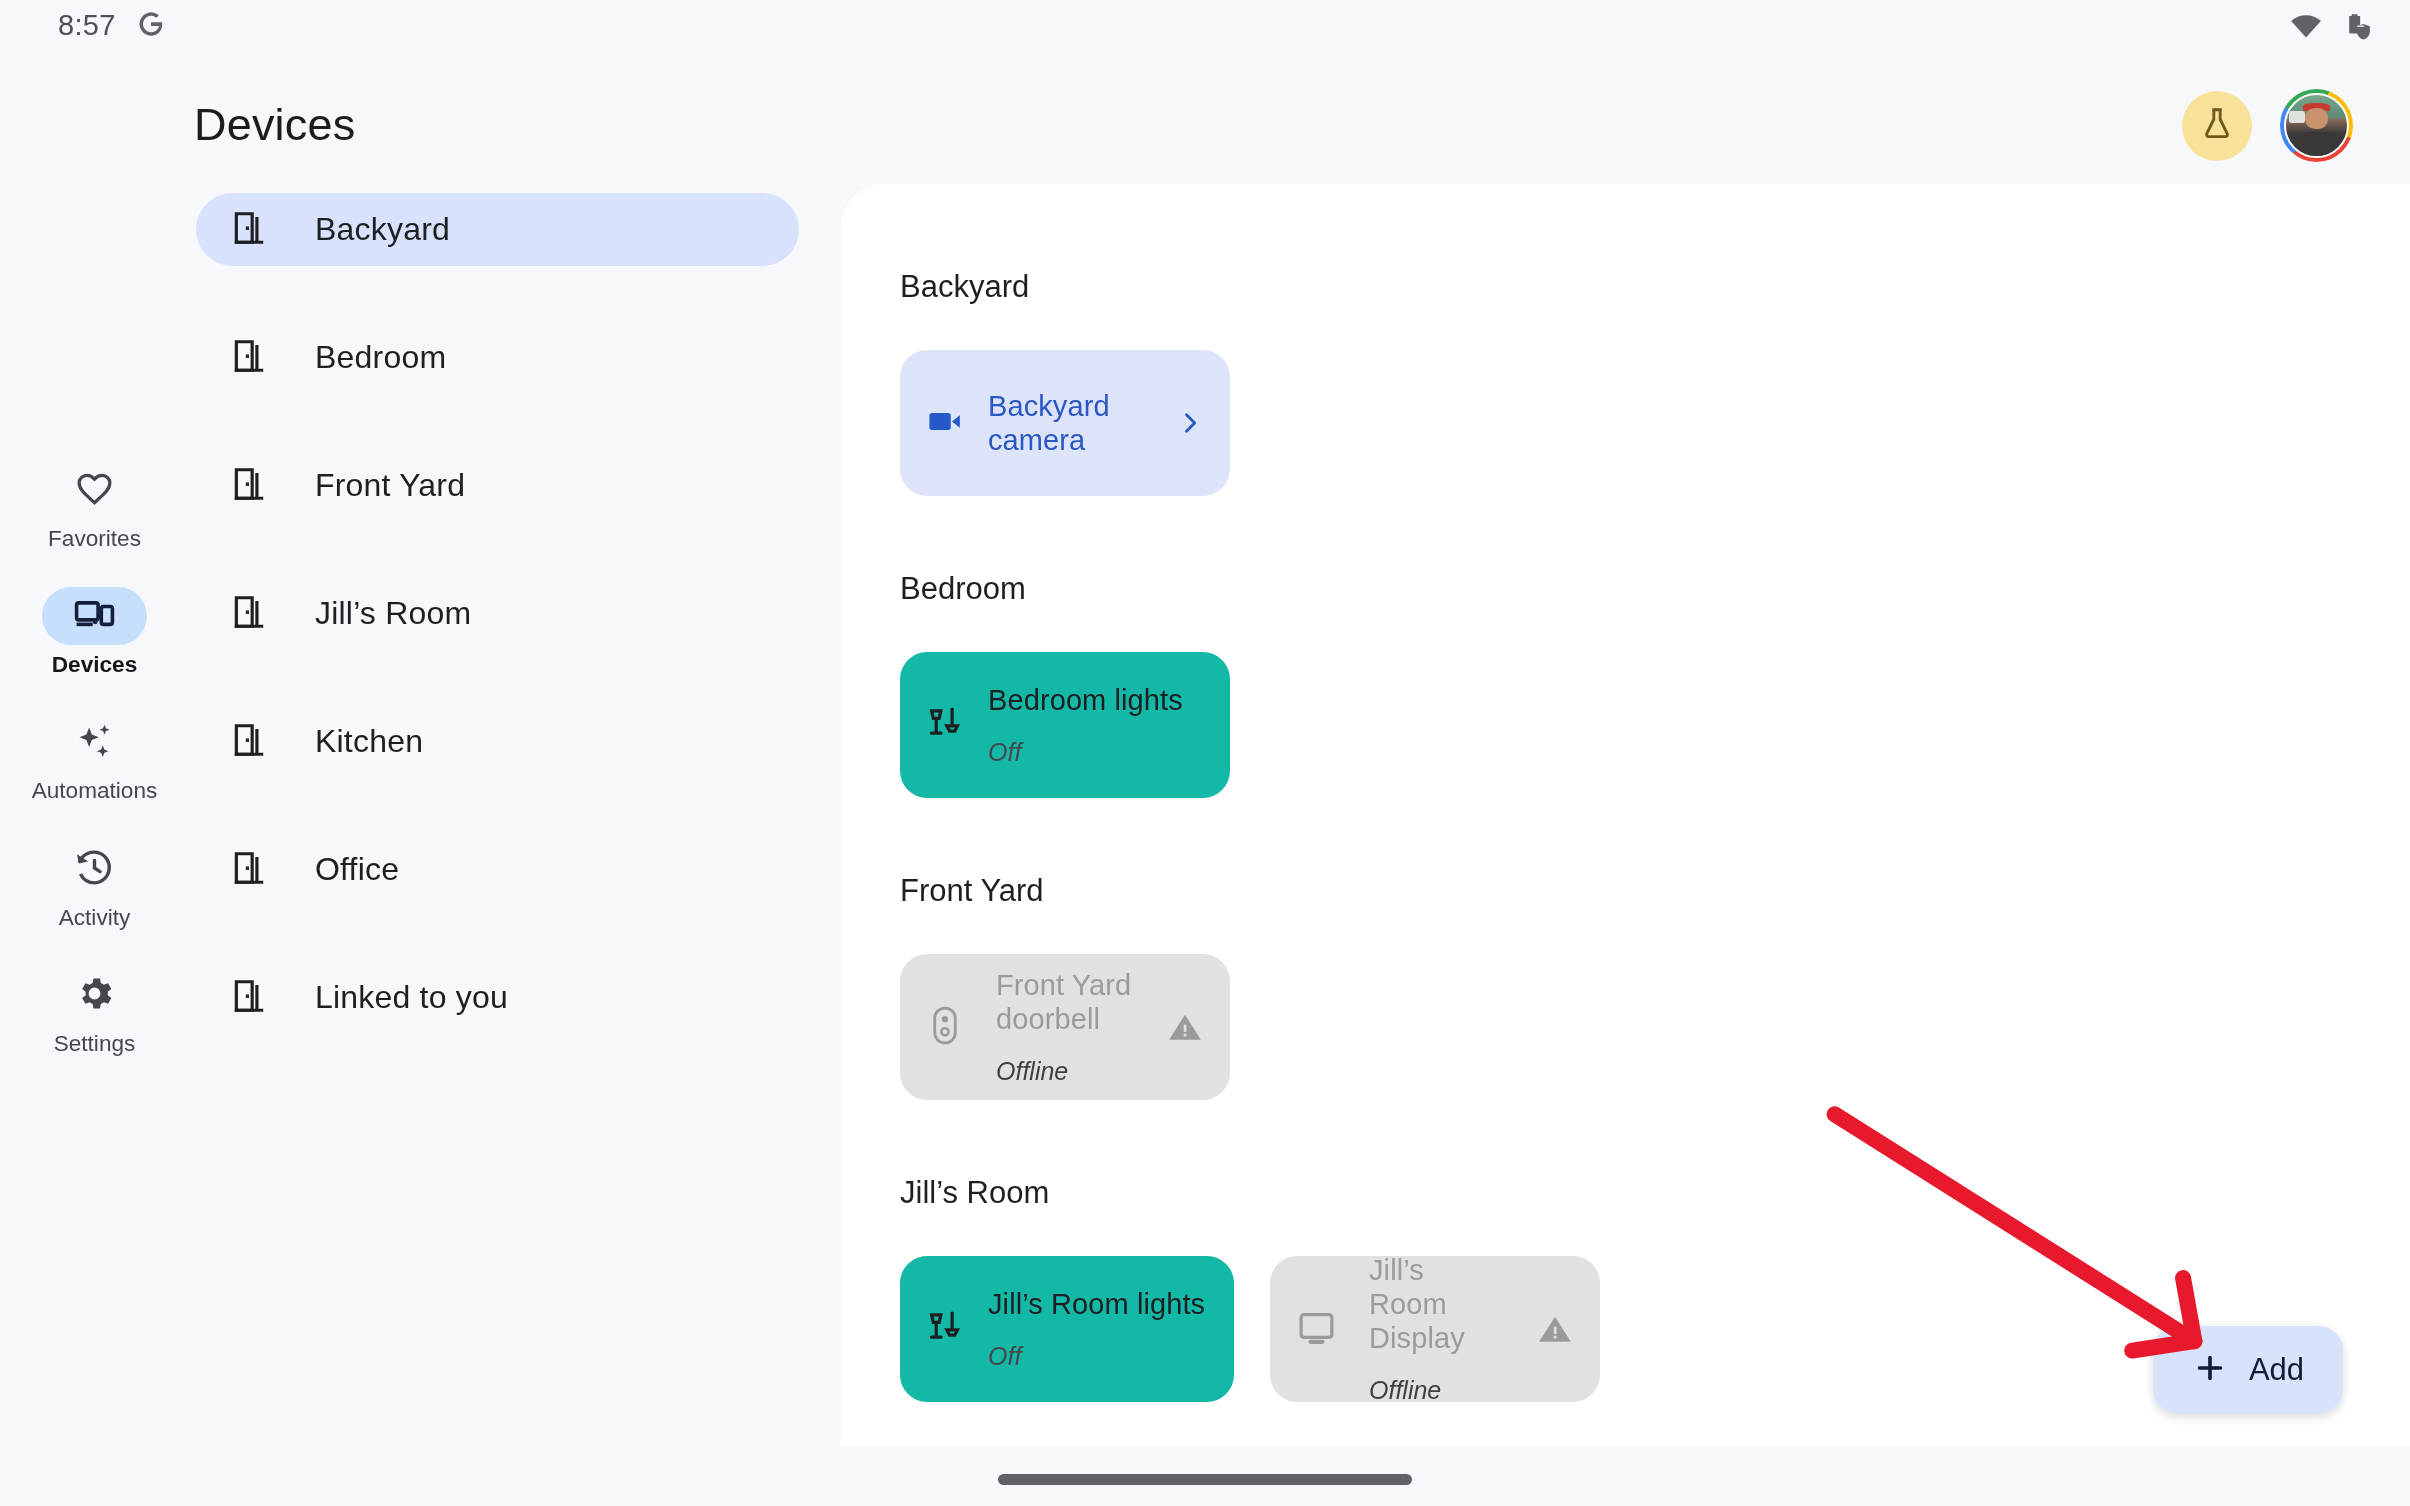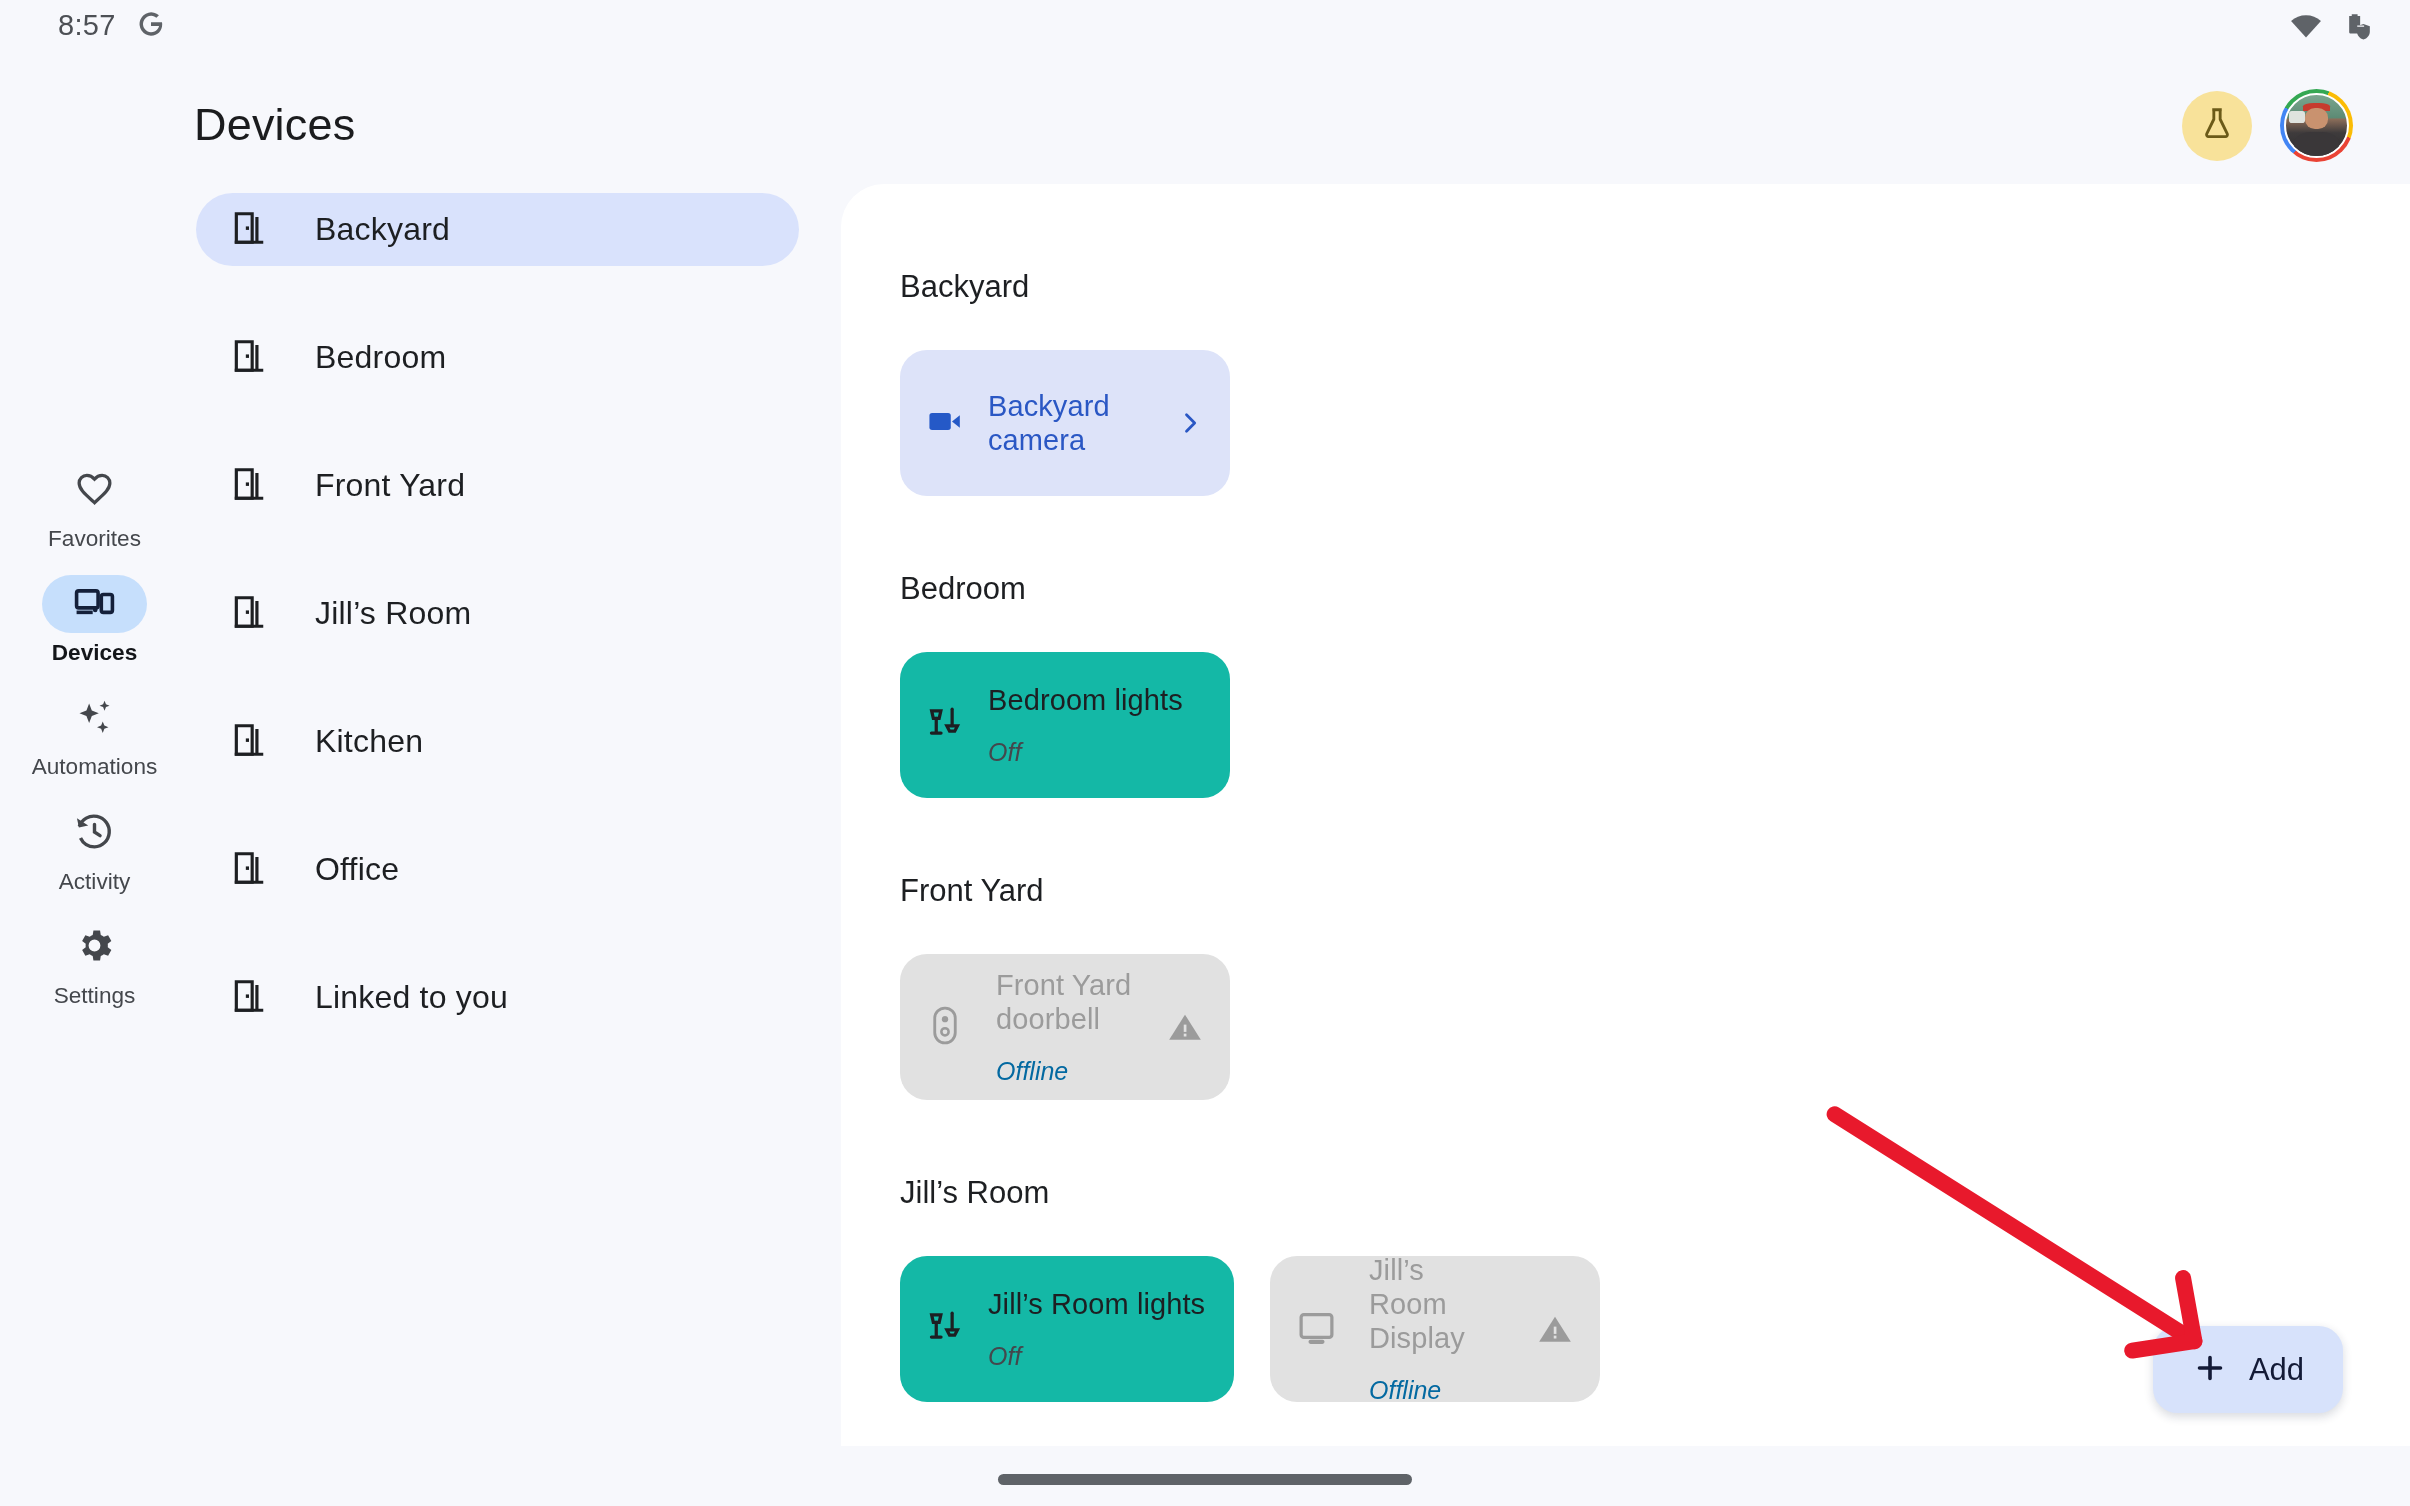--- a/index.html
+++ b/index.html
@@ -37,21 +37,21 @@
     width: 100%; height: 100%; border-radius: 50%; border: 2.8px solid #fff;
     overflow: hidden; position: relative;
     background: linear-gradient(180deg,#7aa68f 0%, #5c8a74 38%, #8d6e5a 39%, #3e3b3c 62%, #2f2d2e 100%);
   }
   .av-face { position: absolute; left: 32%; top: 22%; width: 36%; height: 34%; border-radius: 45%; background: #c9926f; }
   .av-hat { position: absolute; left: 28%; top: 14%; width: 44%; height: 13%; border-radius: 40% 40% 0 0; background: #c63b2e; }
   .av-body { position: absolute; left: 14%; top: 60%; width: 72%; height: 44%; border-radius: 40% 40% 0 0; background: #3a3739; }
   .av-win { position: absolute; left: 6%; top: 26%; width: 26%; height: 20%; background: #dfe3de; border-radius: 2.8px; }
 
   
-  .rail { position: absolute; left: 34px; top: 461px; width: 121px; display: flex; flex-direction: column; gap: 24px; }
+  .rail { position: absolute; left: 34px; top: 461px; width: 121px; display: flex; flex-direction: column; gap: 36px; }
   .rail-item { display: flex; flex-direction: column; align-items: center; gap: 7.5px; cursor: pointer; }
   .rail-pill {
     width: 105px; height: 58px; border-radius: 30px;
     display: flex; align-items: center; justify-content: center;
   }
   .rail-pill.active { background: #c6dffc; }
   .rail-label { font-size: 22.6px; color: #44474c; text-align: center; line-height: 1.1; }
   .rail-item.active .rail-label { color: #14161a; font-weight: bold; }
 
   
@@ -82,21 +82,21 @@
     padding: 0 26px; cursor: pointer; position: relative;
   }
   .card.cam { background: #dde3f9; }
   .card.light { background: #14b8a6; }
   .card.offline { background: #e1e1e1; gap: 32px; }
   .card-text { display: flex; flex-direction: column; justify-content: center; }
   .card-name { font-size: 29px; line-height: 1.18; color: #1d1f22; letter-spacing: 0.1px; }
   .card.cam .card-name { color: #2a57c4; }
   .card.offline .card-name { color: #9b9b9b; }
   .card-state { font-size: 25px; color: #44474c; margin-top: 21px; font-style: italic; }
-  .card.offline .card-state { color: #0369a1; }
+  .card.offline .card-state { color: #404040; }
   .card-trail { margin-left: auto; display: flex; align-items: center; }
 
   
   .fab {
     position: absolute; left: 2153px; top: 1326px;
     width: 190px; height: 87px; border-radius: 24.5px;
     background: #d7e2fb; display: flex; align-items: center; justify-content: center; gap: 21px;
     box-shadow: 0 3.8px 9.4px rgba(20,30,60,.16);
     cursor: pointer;
   }

